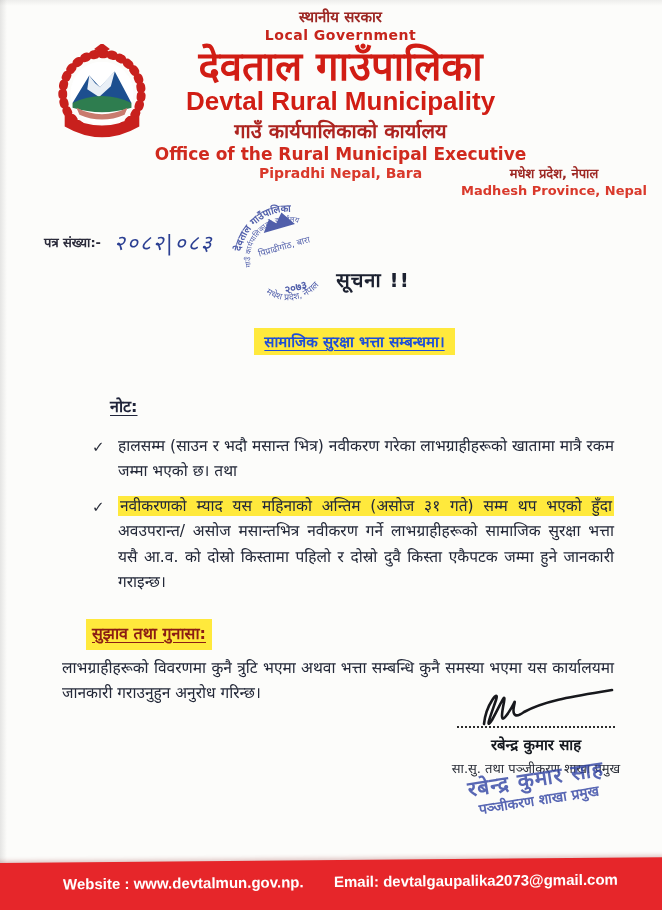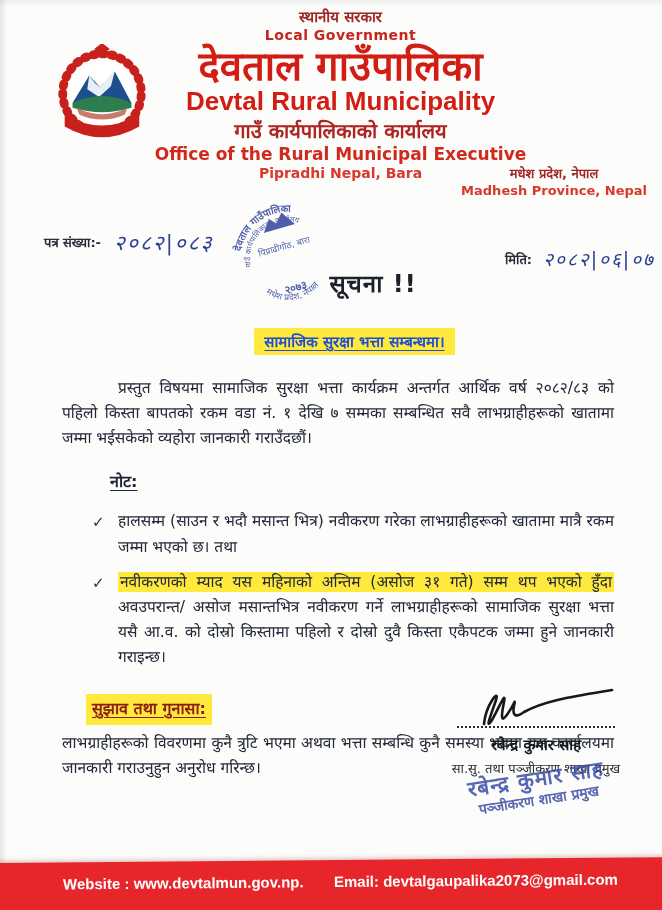--- a/index.html
+++ b/index.html
@@ -32,21 +32,21 @@
   .ref-row{height:26px;white-space:nowrap;}
   .ref-label{font-size:13px;font-weight:bold;color:#2a2a3a;vertical-align:middle;}
   .hand{font-style:italic;color:#2b3f92;letter-spacing:2px;}
   .hand-big{font-size:21px;margin-left:8px;vertical-align:middle;}
   .dateblock{position:absolute;right:26px;top:246px;white-space:nowrap;}
   .hand-date{font-size:19px;margin-left:6px;vertical-align:middle;}
   
   .seal{position:absolute;left:228px;top:198px;width:118px;height:118px;opacity:.88;transform:rotate(-16deg);}
   
   .notice-title{position:absolute;left:308px;top:266px;width:130px;text-align:center;
-    font-size:24px;font-weight:bold;color:#1c2130;letter-spacing:1px;}
+    font-size:20px;font-weight:bold;color:#1c2130;letter-spacing:1px;}
   .subject-row{position:absolute;left:0;right:0;top:328px;text-align:center;padding-left:28px;}
   .subject{display:inline-block;background:#ffe93c;padding:3px 10px 4px;font-size:15px;font-weight:bold;
     color:#1d4ed8;text-decoration:underline;text-underline-offset:3px;}
   
   .bodytext{position:absolute;left:62px;top:376px;width:552px;color:#232838;
     font-size:15.5px;line-height:1.62;text-align:justify;}
   .para1{margin:0;text-indent:56px;}
   .note-label{display:inline-block;margin:18px 0 0 48px;font-size:16px;font-weight:bold;
     text-decoration:underline;text-underline-offset:3px;color:#20243a;}
   ul.bullets{list-style:none;margin:14px 0 0 30px;padding:0;}
@@ -104,24 +104,20 @@
     <div class="province-en">Madhesh Province, Nepal</div>
   </div>
 
   <div class="refblock">
     <div class="ref-row">
       <span class="ref-label">पत्र संख्या:-</span>
       <span class="hand hand-big">२०८२|०८३</span>
     </div>
   </div>
 
-  <div class="dateblock">
-    <span class="ref-label">मिति:</span>
-    <span class="hand hand-date">२०८२|०६|०७</span>
-  </div>
 
   <svg class="seal" viewBox="0 0 120 120" aria-hidden="true">
     <defs>
       <path id="arcOut" d="M12,62 A48,48 0 0 1 108,62"></path>
       <path id="arcIn" d="M22,62 A38,38 0 0 1 98,62"></path>
       <path id="arcBot" d="M20,64 A40,40 0 0 0 100,64"></path>
     </defs>
     <path d="M44,30 L53,18 L59,24 L67,15 L77,30 Z" fill="#3a4aa0"></path>
     <text fill="#3a4aa0" font-size="10" font-weight="bold">
       <textPath href="#arcOut" startOffset="14%">देवताल गाउँपालिका</textPath>
@@ -136,21 +132,20 @@
     <text x="60" y="96" text-anchor="middle" fill="#3a4aa0" font-size="11" font-weight="bold">२०७३</text>
   </svg>
 
   <div class="notice-title">सूचना !!</div>
 
   <div class="subject-row">
     <span class="subject">सामाजिक सुरक्षा भत्ता सम्बन्धमा।</span>
   </div>
 
   <div class="bodytext">
-    <p class="para1">प्रस्तुत विषयमा सामाजिक सुरक्षा भत्ता कार्यक्रम अन्तर्गत आर्थिक वर्ष २०८२/८३ को पहिलो किस्ता बापतको रकम वडा नं. १ देखि ७ सम्मका सम्बन्धित सवै लाभग्राहीहरूको खातामा जम्मा भईसकेको व्यहोरा जानकारी गराउँदछौं।</p>
 
     <span class="note-label">नोट:</span>
 
     <ul class="bullets">
       <li>
         <span class="check">✓</span>
         <span>हालसम्म (साउन र भदौ मसान्त भित्र) नवीकरण गरेका लाभग्राहीहरूको खातामा मात्रै रकम जम्मा भएको छ। तथा</span>
       </li>
       <li>
         <span class="check">✓</span>

